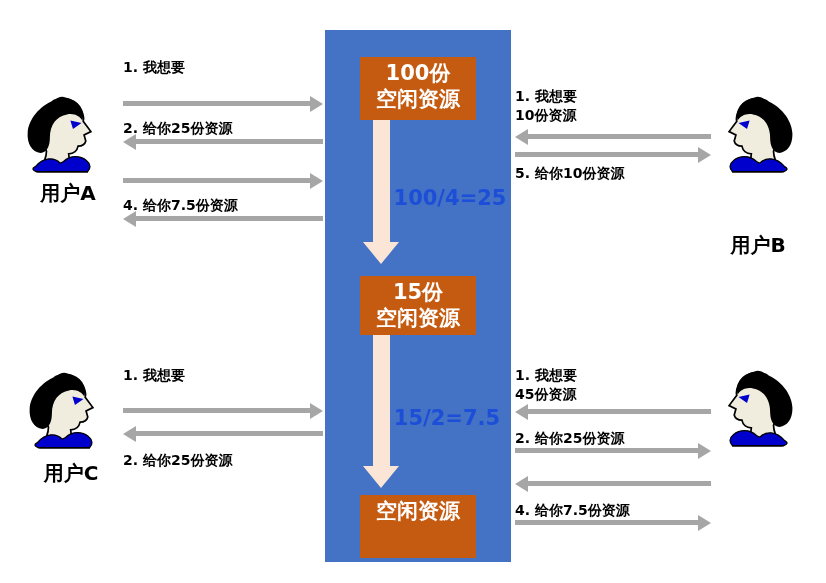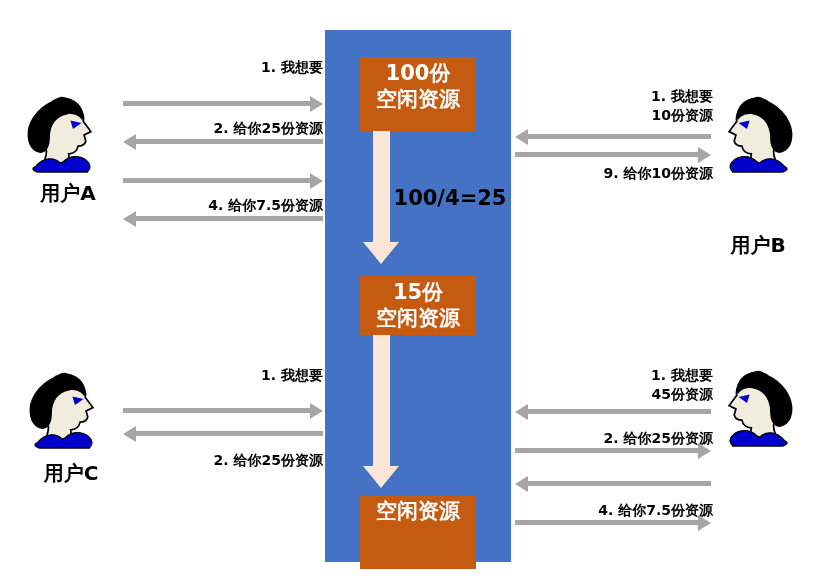--- a/index.html
+++ b/index.html
@@ -7,51 +7,51 @@
     position:relative; width:826px; height:583px; background:#ffffff;
     font-family:"DejaVu Sans","Liberation Sans",sans-serif;
     overflow:hidden;
   }
   
   .pool-column {
     position:absolute; left:325px; top:30px; width:186px; height:532px;
     background:#4472C4;
   }
   .pool-box {
-    position:absolute; left:360px; width:116px; height:74px; box-sizing:border-box;
+    position:absolute; left:360px; width:116px; height:63px; box-sizing:border-box;
     background:#C55A11; color:#fff; font-weight:bold; font-size:21px;
     line-height:26px; text-align:center; padding-top:3px;
   }
   .pool-box span { display:block; }
   .box-1 { top:57px; }
   .box-2 { top:276px; height:59px; }
   .box-3 { top:495px; }
   .down-shaft {
     position:absolute; left:373px; width:17px; background:#FBE5D6;
   }
   .shaft-1 { top:115px; height:127px; }
   .shaft-2 { top:335px; height:131px; }
   .down-head {
     position:absolute; left:363px; width:0; height:0;
     border-left:18px solid transparent; border-right:18px solid transparent;
     border-top:22px solid #FBE5D6;
   }
   .head-1 { top:242px; }
   .head-2 { top:466px; }
   .formula {
-    position:absolute; color:#000000; font-weight:bold; font-size:21px;
+    position:absolute; color:#1d4ed8; font-weight:bold; font-size:21px;
     text-align:center; width:120px;
   }
   .formula-1 { left:390px; top:186px; }
   .formula-2 { left:387px; top:406px; }
 
   
   .msgtext {
     position:absolute; color:#000; font-weight:bold; font-size:14px;
-    line-height:19px; text-align:right; width:200px;
+    line-height:19px; text-align:left; width:200px;
   }
   .msgtext span { display:block; }
   .grp-left  { left:123px; }
   .grp-right { left:515px; width:198px; }
 
   
   .harrow { position:absolute; height:16px; width:200px; }
   .harrow.grp-right { width:196px; }
   .harrow .shaft {
     position:absolute; top:5px; height:5px; background:#A6A6A6;
@@ -92,20 +92,21 @@
   <div class="pool-box box-1">
     <span>100份</span>
     <span>空闲资源</span>
   </div>
   <div class="formula formula-1">100/4=25</div>
 
   <div class="pool-box box-2">
     <span>15份</span>
     <span>空闲资源</span>
   </div>
+  <div class="formula formula-2">15/2=7.5</div>
 
   <div class="pool-box box-3">
     <span>空闲资源</span>
   </div>
 
   <div class="figure" style="left:14px; top:92px;">
     <svg viewBox="0 0 110 100" width="94" height="86">
       <path d="M46 10 C60 4 74 9 79 21 C81 26 82 31 81 34 L90 46 L82 50 L84 57 C83 61 79 63 75 63 C74 68 70 72 64 72 L65 81 C73 83 81 86 85 93 L29 93 C34 85 38 78 38 69 C29 53 31 24 46 10 Z" fill="#F0ECDE" stroke="#000" stroke-width="2"></path>
       <path d="M46 10 C30 16 17 32 16 47 C15 60 21 70 31 71 C39 71 42 62 42 53 C42 38 50 28 62 26 C70 24 77 28 80 33 C84 21 74 9 60 6 C55 4 50 7 46 10 Z" fill="#000"></path>
       <path d="M66 33 L79 36 L69 43 Z" fill="#0000CD"></path>
@@ -159,21 +160,21 @@
   </div>
   <div class="harrow grp-right dir-left" style="top:129px;">
       <div class="shaft"></div>
       <div class="head"></div>
     </div>
   <div class="harrow grp-right dir-right" style="top:147px;">
       <div class="shaft"></div>
       <div class="head"></div>
     </div>
   <div class="msgtext grp-right" style="top:164px;">
-    <span>9. 给你10份资源</span>
+    <span>5. 给你10份资源</span>
   </div>
 
   <div class="figure" style="left:16px; top:368px;">
     <svg viewBox="0 0 110 100" width="94" height="86">
       <path d="M46 10 C60 4 74 9 79 21 C81 26 82 31 81 34 L90 46 L82 50 L84 57 C83 61 79 63 75 63 C74 68 70 72 64 72 L65 81 C73 83 81 86 85 93 L29 93 C34 85 38 78 38 69 C29 53 31 24 46 10 Z" fill="#F0ECDE" stroke="#000" stroke-width="2"></path>
       <path d="M46 10 C30 16 17 32 16 47 C15 60 21 70 31 71 C39 71 42 62 42 53 C42 38 50 28 62 26 C70 24 77 28 80 33 C84 21 74 9 60 6 C55 4 50 7 46 10 Z" fill="#000"></path>
       <path d="M66 33 L79 36 L69 43 Z" fill="#0000CD"></path>
       <path d="M25 87 C35 75 48 76 54 83 L58 81 C66 73 78 74 85 80 C90 84 90 89 86 93 L26 93 C21 91 21 89 25 87 Z" fill="#0000CC" stroke="#000" stroke-width="1.5"></path>
     </svg>
   </div>

